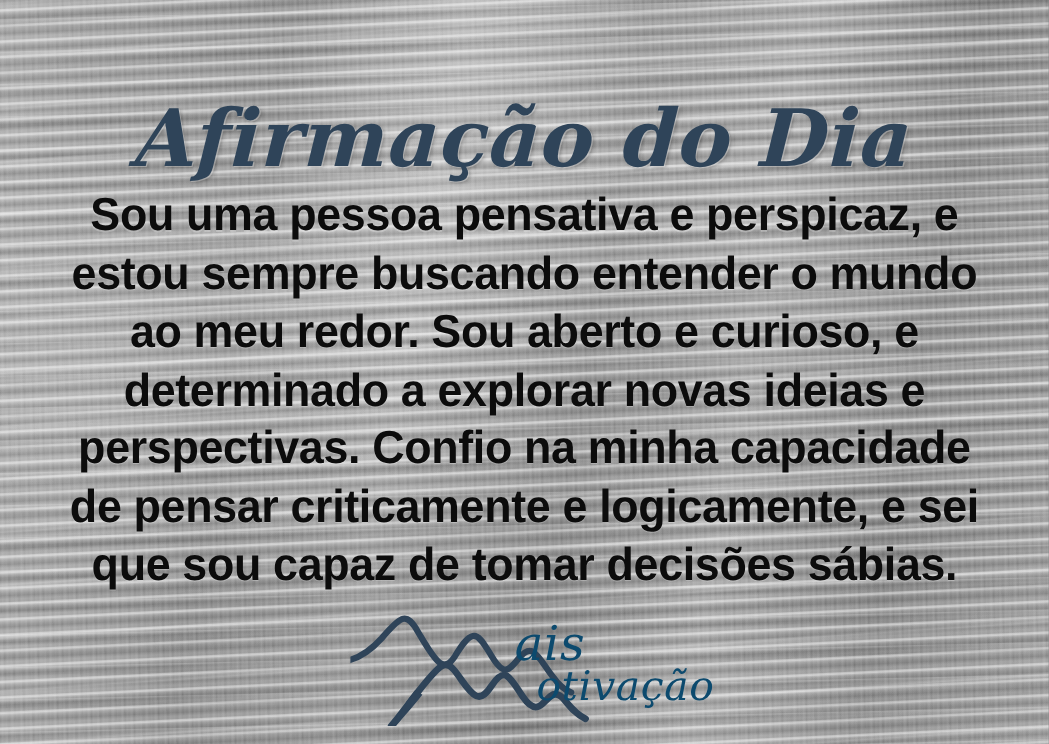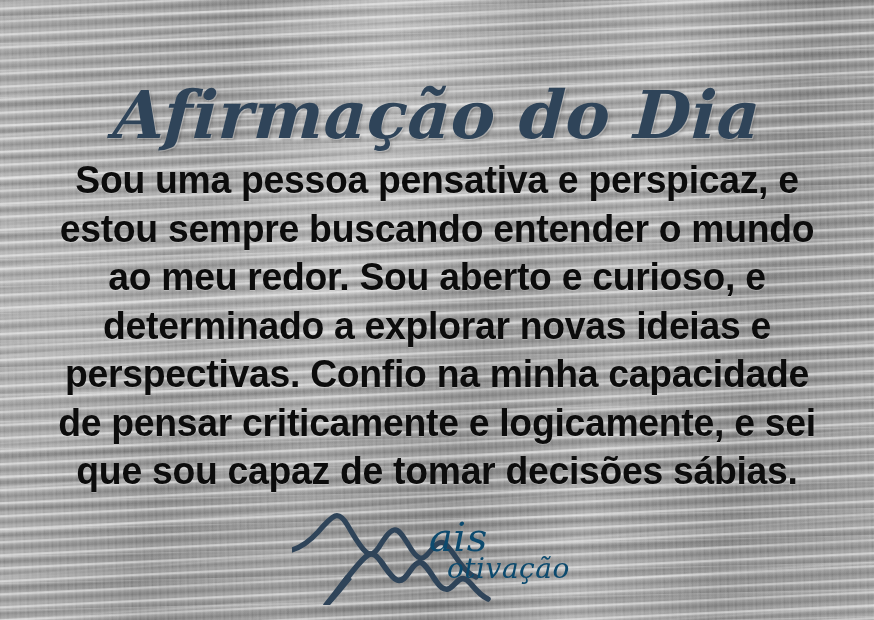--- a/index.html
+++ b/index.html
@@ -207,21 +207,21 @@
     top: 12px;
     font-size: 40px;
     line-height: 1;
     letter-spacing: 0.5px;
   }
 
   .logo-word-2 {
     position: absolute;
     left: 155px;
     top: 50px;
-    font-size: 28px;
+    font-size: 34px;
     line-height: 1;
     letter-spacing: 0.5px;
   }
 </style>
 </head>
 <body>
 
 <div class="poster">
 
   <div class="tex tex-base"></div>

